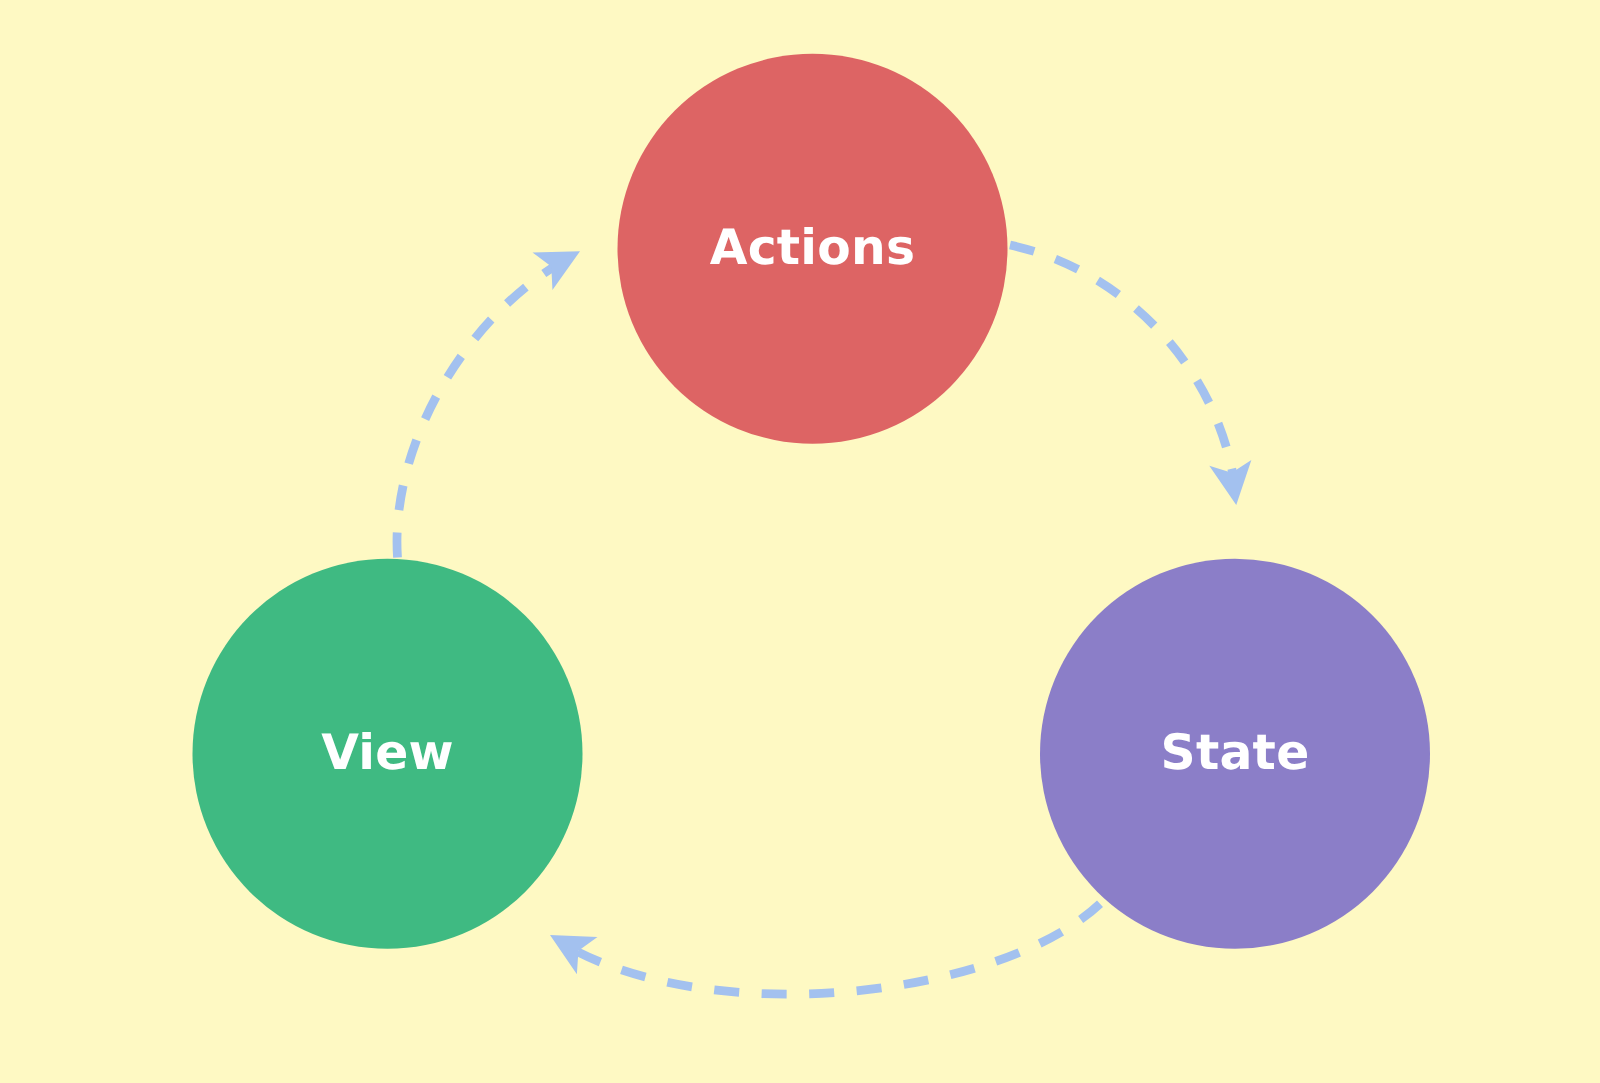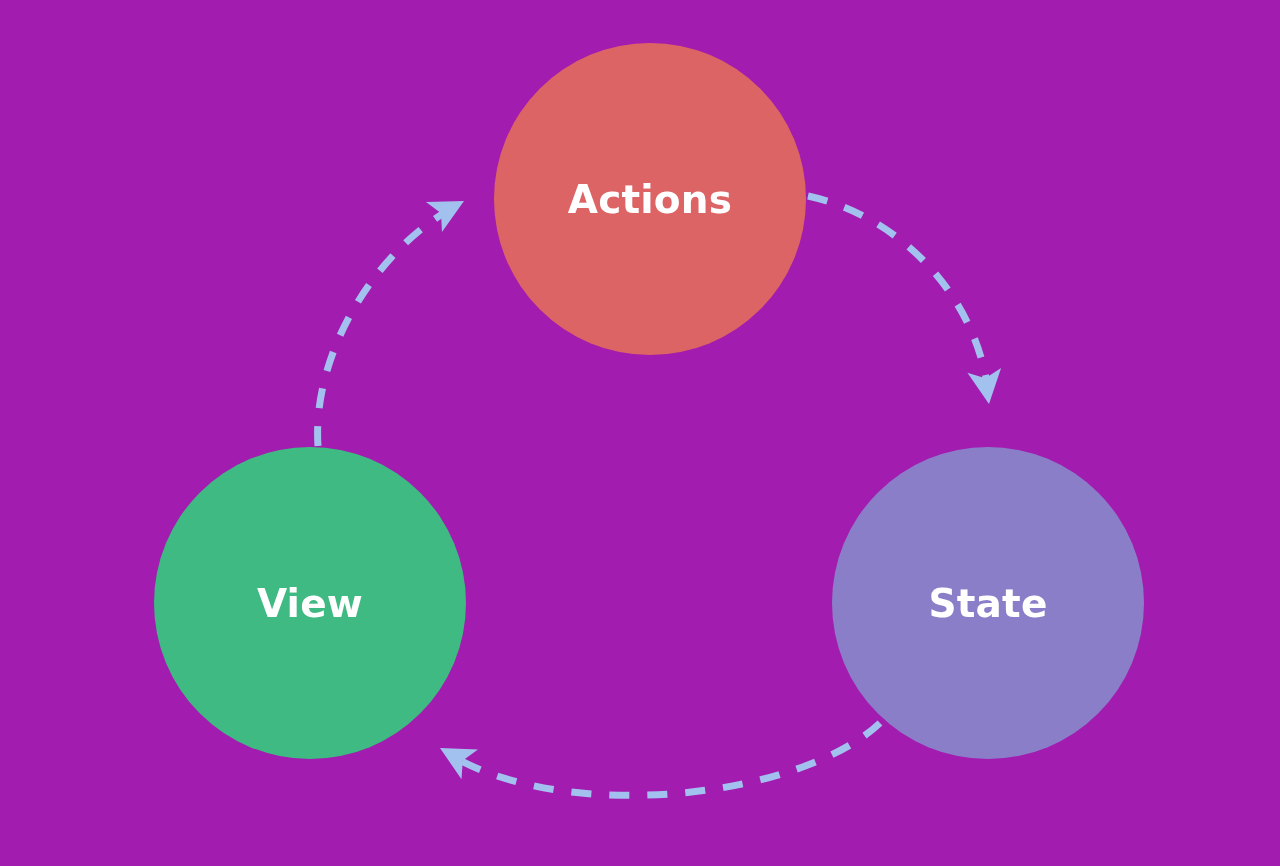--- a/index.html
+++ b/index.html
@@ -40,21 +40,21 @@
     user-select: none;
   }
   .flow-arc {
     fill: none;
     stroke-linecap: butt;
   }
 </style>
 </head>
 <body>
 
-<div id="diagram-root" style="background: #a21caf;">
+<div id="diagram-root" style="background: #fef9c3;">
 
   <svg id="flow-svg" viewBox="0 0 1280 866" xmlns="http://www.w3.org/2000/svg">
 
     <g>
 
       <g>
         <path class="flow-arc" d="M 318 446 C 312 356 372 254 452 208" stroke="#a3c1ef" stroke-width="7" stroke-dasharray="20 18"></path>
         <path d="M 0 0 L -34 -17 L -26 0 L -34 17 Z" transform="translate(464,201) rotate(-28)" fill="#a3c1ef"></path>
       </g>
 

